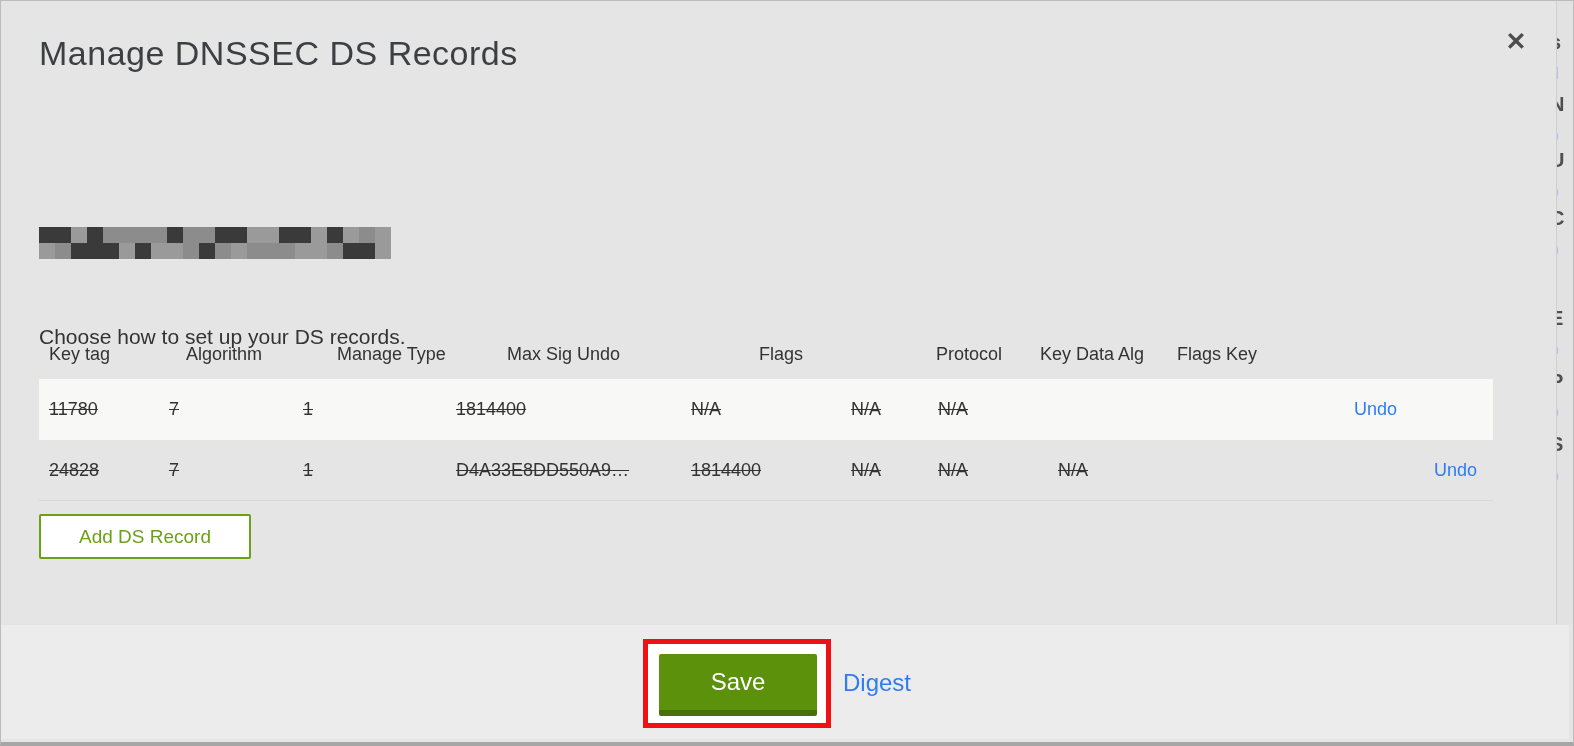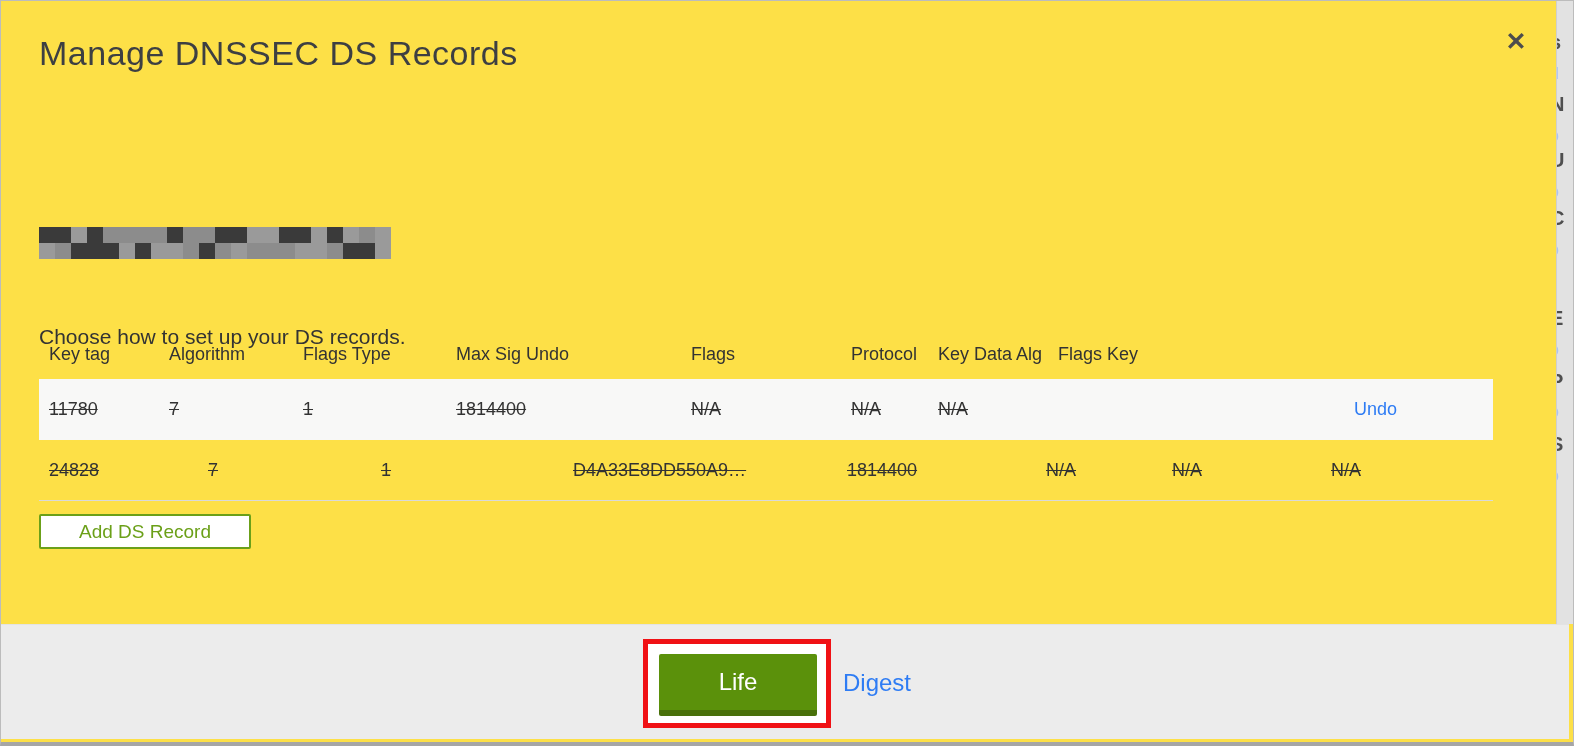--- a/index.html
+++ b/index.html
@@ -4,21 +4,21 @@
 <style>
   :root{
     --title-gray:#3d3f42; --text-gray:#333333; --link-blue:#2e7cf4;
     --green-button:#5b910b; --green-button-edge:#48700a; --green-outline:#6ba019;
     --annotation-red:#f01115; --footer-gray:#ececec; --row-gray:#f8f8f7; --border-gray:#d9d9d9;
   }
   *{box-sizing:border-box;margin:0;padding:0;}
   html,body{width:1574px;height:746px;overflow:hidden;}
   body{font-family:"Liberation Sans","DejaVu Sans",sans-serif;background:#ffffff;}
   .frame{
-    position:relative;width:1574px;height:746px;background:#fde047;
+    position:relative;width:1574px;height:746px;background:#e5e5e5;
     border:1px solid #bcbcbc;border-bottom:4px solid #a6a6a6;overflow:hidden;
   }
   .modal-title{
     position:absolute;left:38px;top:33px;font-size:34px;font-weight:400;
     color:var(--title-gray);letter-spacing:0.5px;
   }
   .close-btn{
     position:absolute;left:1499px;top:24px;width:32px;height:32px;border:none;background:none;
     font-size:25px;font-weight:bold;color:#4d4d4d;cursor:pointer;line-height:32px;text-align:center;
   }
@@ -30,29 +30,29 @@
     position:absolute;left:38px;top:287px;font-size:21px;color:var(--text-gray);margin-top:37px;
   }
   .ds-table{
     position:absolute;left:38px;top:328px;width:1454px;font-size:18px;color:var(--text-gray);
   }
   .t-row{
     display:grid;align-items:center;
     grid-template-columns:120px 134px 153px 235px 160px 87px 120px 163px 202px 1fr;
   }
   .t-row > div{padding-left:10px;white-space:nowrap;overflow:hidden;}
-  .t-head{height:50px;}
+  .t-head{height:50px;gap:17px;}
   .t-body{height:61px;}
   .t-body.striped{background:var(--row-gray);}
-  .t-body.last{border-bottom:1px solid var(--border-gray);gap:39px;}
+  .t-body.last{border-bottom:1px solid var(--border-gray);}
   .struck{text-decoration:line-through;}
   .undo-cell{text-align:right;padding-right:16px !important;}
   .undo-link{color:var(--link-blue);font-size:18px;text-decoration:none;cursor:pointer;}
   .add-btn{
-    position:absolute;left:38px;top:513px;width:212px;height:35px;background:#ffffff;
+    position:absolute;left:38px;top:513px;width:212px;height:45px;background:#ffffff;
     border:2px solid var(--green-outline);border-radius:2px;color:var(--green-outline);
     font-size:19px;font-family:inherit;cursor:pointer;
   }
   .footer{
     position:absolute;left:0;top:623px;width:1568px;height:115px;
     background:var(--footer-gray);border-top:1px solid #e3e3e3;
   }
   .annotation-box{
     position:absolute;left:642px;top:14px;width:188px;height:89px;
     border:5px solid var(--annotation-red);background:#ffffff;
@@ -129,21 +129,21 @@
       <div style="background: rgb(58, 58, 58);"></div>
       <div style="background: rgb(154, 154, 154);"></div>
     </div>
 
   <div class="subtitle">Choose how to set up your DS records.</div>
 
   <div class="ds-table">
     <div class="t-row t-head">
       <div>Key tag</div>
       <div>Algorithm</div>
-      <div>Flags Type</div>
+      <div>Manage Type</div>
       <div>Max Sig Undo</div>
       <div>Flags</div>
       <div>Protocol</div>
       <div>Key Data Alg</div>
       <div>Flags Key</div>
       <div></div>
     </div>
 
     <div class="t-row t-body striped">
       <div class="struck">11780</div>
@@ -168,21 +168,21 @@
       <div class="struck">N/A</div>
       <div></div>
       <div class="undo-cell"><a class="undo-link">Undo</a></div>
     </div>
   </div>
 
   <button class="add-btn">Add DS Record</button>
 
   <div class="footer">
     <div class="annotation-box">
-      <button class="save-btn">Life</button>
+      <button class="save-btn">Save</button>
     </div>
     <a class="cancel-link">Digest</a>
   </div>
 
   <div class="edge-strip">
       <div class="frag dark" style="top: 30px;">s</div>
       <div class="frag blue" style="top: 64px;">d</div>
       <div class="frag dark" style="top: 92px;">N</div>
       <div class="frag blue" style="top: 126px;">o</div>
       <div class="frag dark" style="top: 148px;">U</div>

